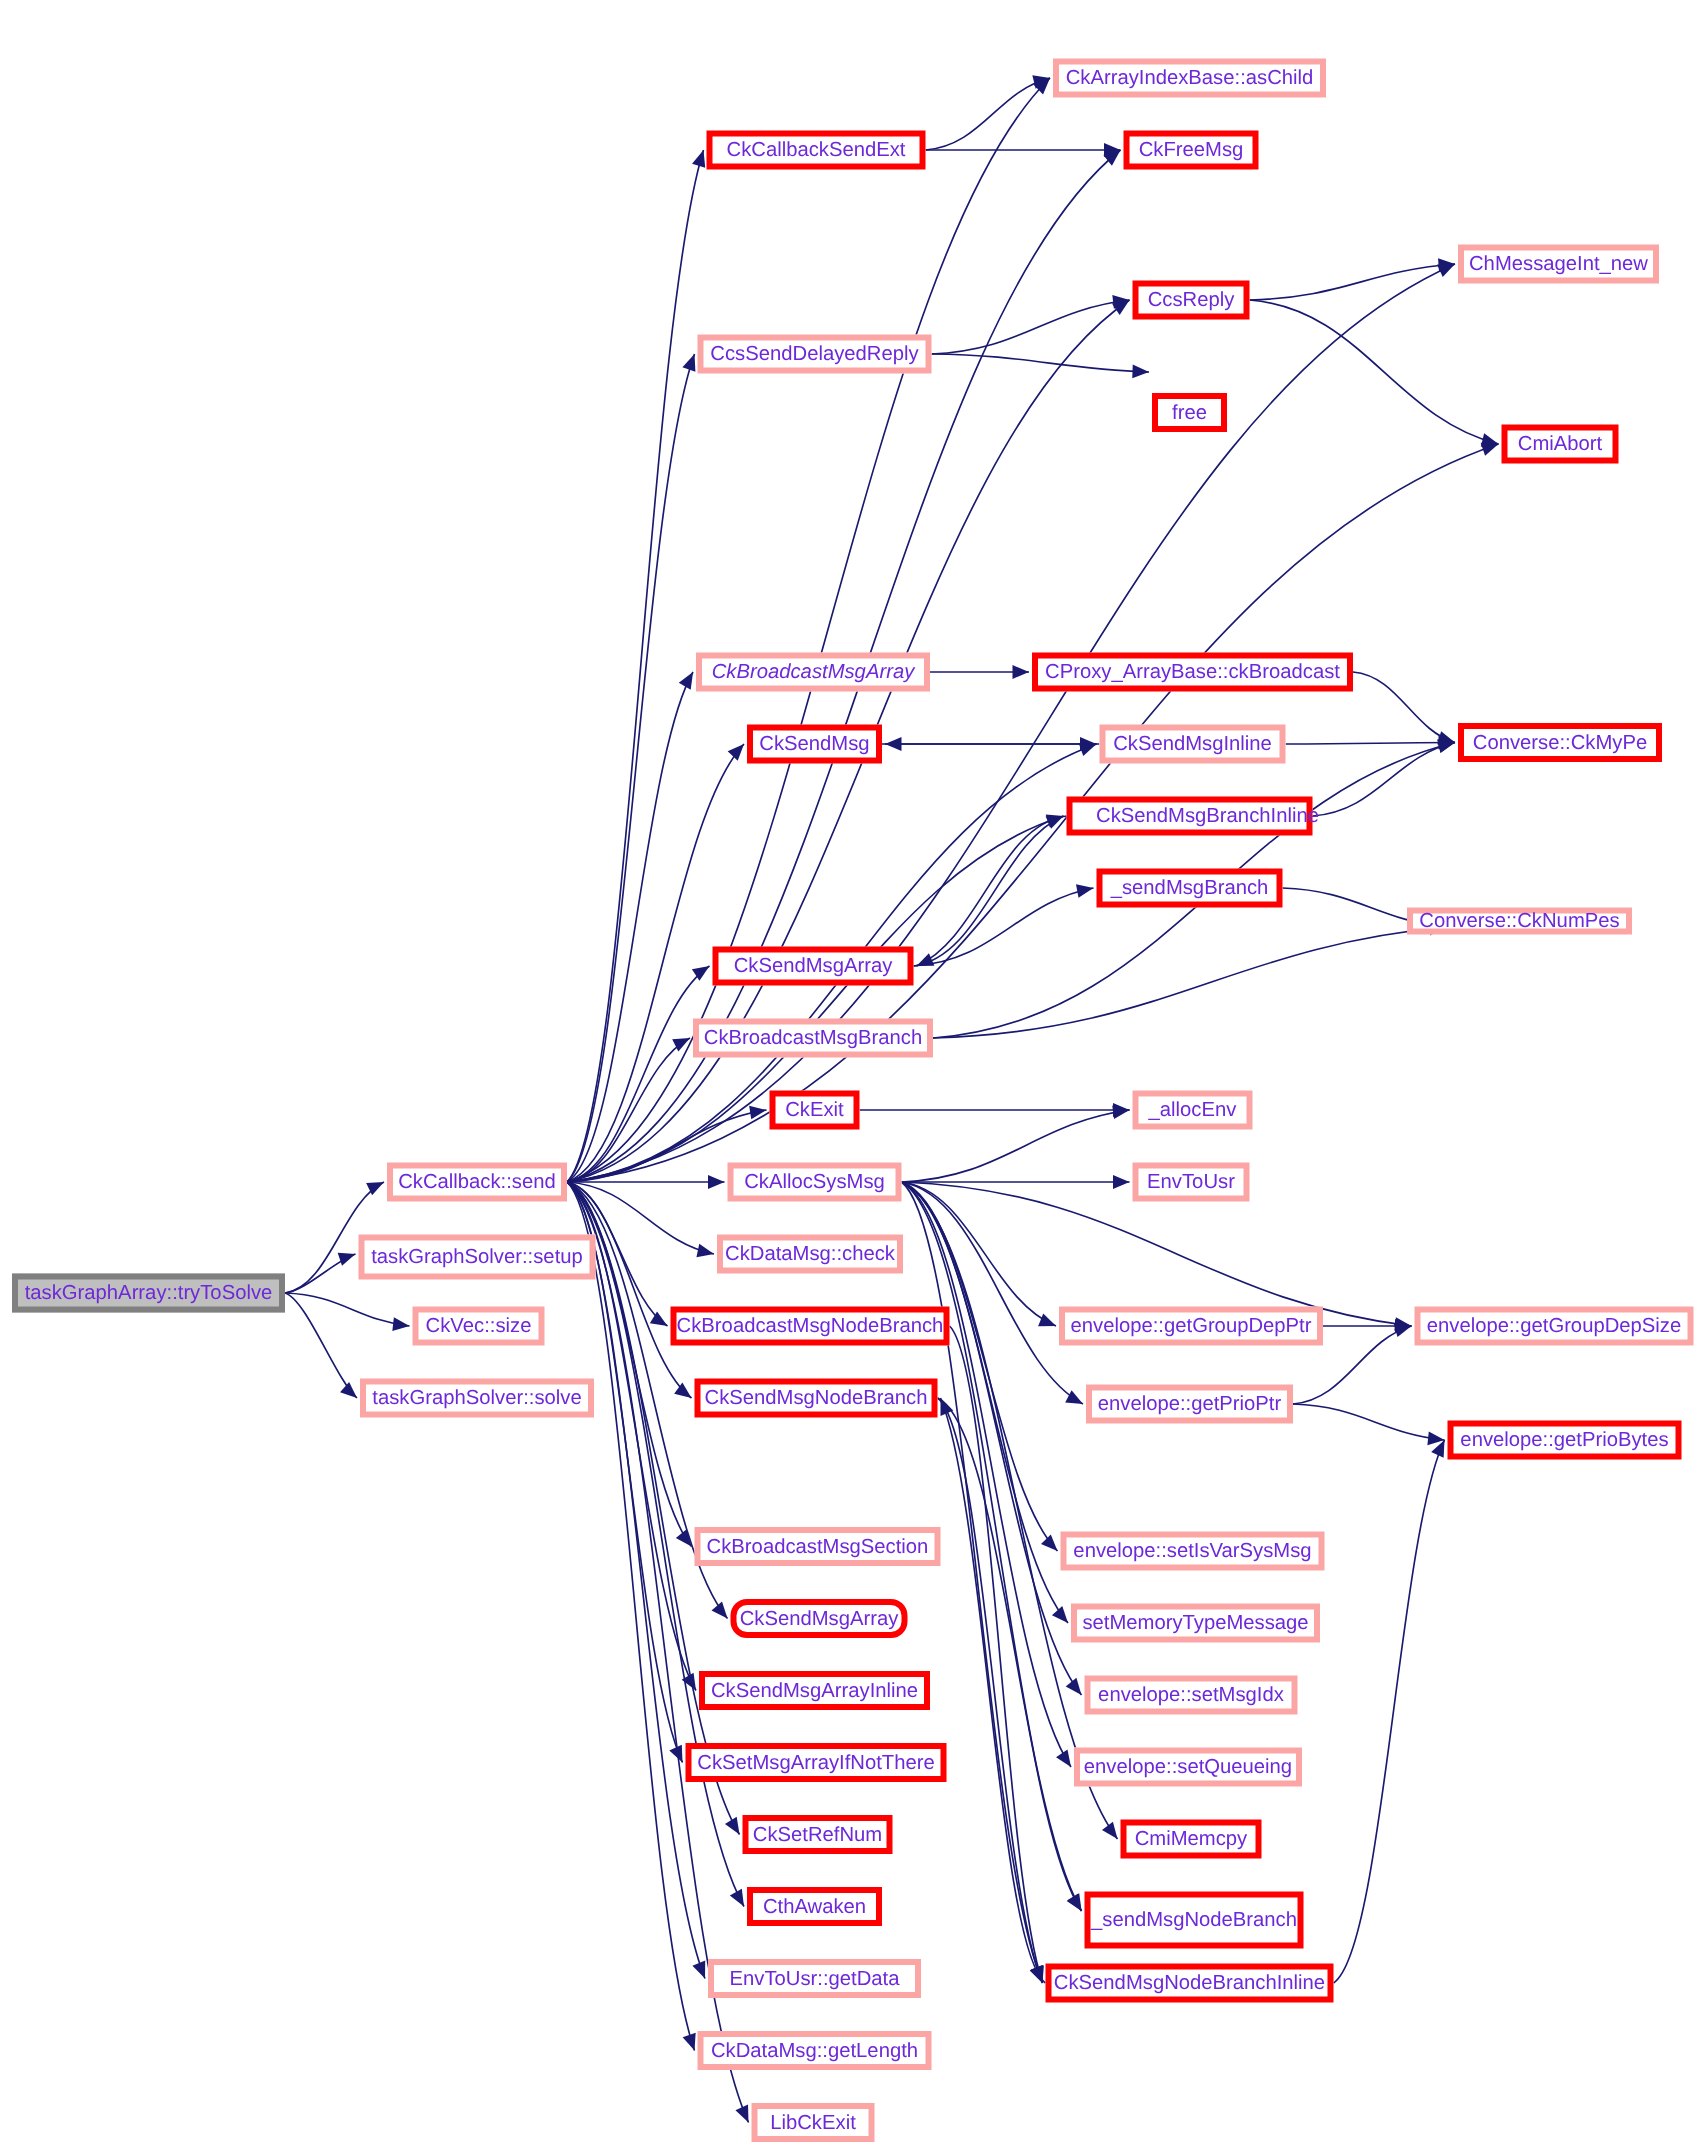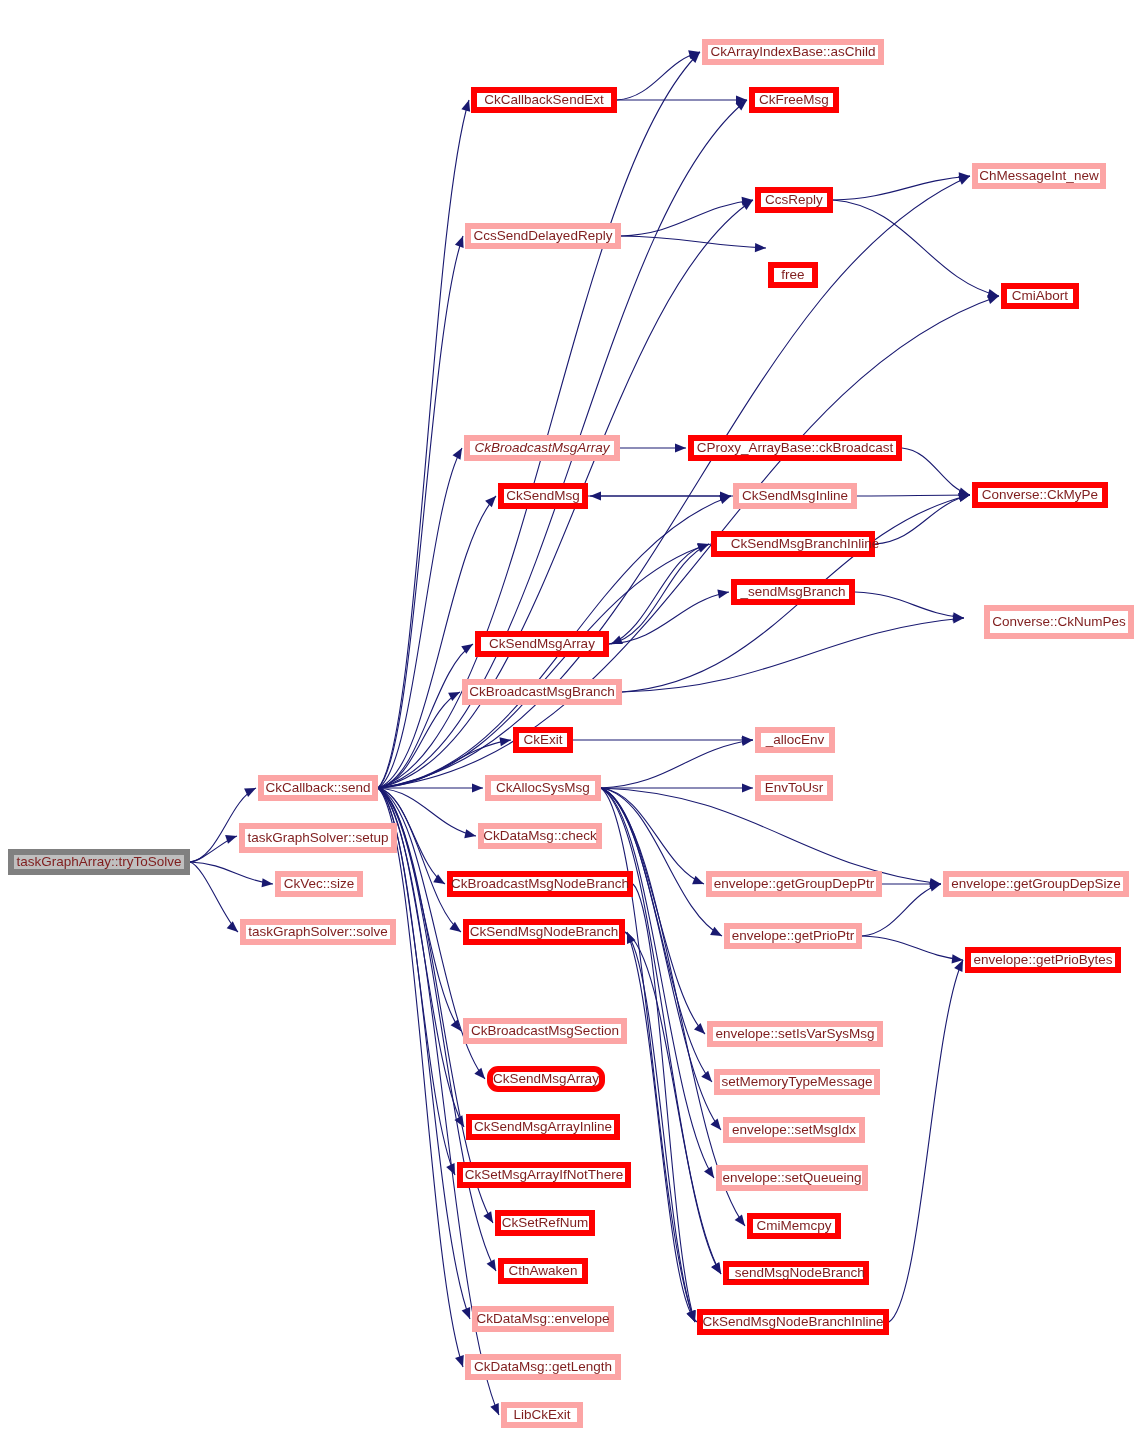--- a/index.html
+++ b/index.html
@@ -1,21 +1,21 @@
 <!DOCTYPE html>
 <html><head>
 <meta charset="utf-8">
 <style>
   html,body{margin:0;padding:0;background:#ffffff;}
   body{font-family:"Liberation Sans", sans-serif;}
   #canvas{position:relative;width:1136px;height:1431px;background:#fff;overflow:hidden;}
   svg#edges{position:absolute;left:0;top:0;width:1136px;height:1431px;}
   .node{position:absolute;box-sizing:border-box;display:flex;align-items:center;
-        justify-content:center;background:#ffffff;border:6px solid #fca5a5;
-        font-size:13.5px;color:#7f1d1d;white-space:nowrap;line-height:1;}
+        justify-content:center;background:#ffffff;border:4px solid #fca5a5;
+        font-size:13.5px;color:#6d28d9;white-space:nowrap;line-height:1;}
   .node.red{border-color:#ff0000;}
   .node.current{background:#bfbfbf;border-color:#808080;}
   .edge{fill:none;stroke:#191970;stroke-width:1.1;}
   .arrowhead{fill:#191970;stroke:none;}
 </style>
 </head>
 <body>
 
 <div id="canvas">
   <svg id="edges" viewBox="0 0 1136 1431" preserveAspectRatio="none">
@@ -214,21 +214,21 @@
       </div>
       <div class="node red" style="left: 972px; top: 482px; width: 136px; height: 26px;">
         <span>Converse::CkMyPe</span>
       </div>
       <div class="node red" style="left: 711px; top: 531px; width: 164px; height: 26px; padding-left: 24px;">
         <span>CkSendMsgBranchInline</span>
       </div>
       <div class="node red" style="left: 731px; top: 579px; width: 124px; height: 26px;">
         <span>_sendMsgBranch</span>
       </div>
-      <div class="node" style="left: 984px; top: 605px; width: 150px; height: 34px;">
+      <div class="node" style="left: 938px; top: 605px; width: 150px; height: 18px;">
         <span>Converse::CkNumPes</span>
       </div>
       <div class="node red" style="left: 475px; top: 631px; width: 134px; height: 26px;">
         <span>CkSendMsgArray</span>
       </div>
       <div class="node" style="left: 462px; top: 679px; width: 160px; height: 26px;">
         <span>CkBroadcastMsgBranch</span>
       </div>
       <div class="node red" style="left: 513px; top: 727px; width: 60px; height: 26px;">
         <span>CkExit</span>
@@ -289,25 +289,25 @@
       </div>
       <div class="node red" style="left: 495px; top: 1210px; width: 100px; height: 26px;">
         <span>CkSetRefNum</span>
       </div>
       <div class="node red" style="left: 747px; top: 1213px; width: 94px; height: 26px;">
         <span>CmiMemcpy</span>
       </div>
       <div class="node red" style="left: 498px; top: 1258px; width: 90px; height: 26px;">
         <span>CthAwaken</span>
       </div>
-      <div class="node red" style="left: 723px; top: 1261px; width: 146px; height: 24px;">
+      <div class="node red" style="left: 723px; top: 1261px; width: 146px; height: 38px;">
         <span>_sendMsgNodeBranch</span>
       </div>
       <div class="node" style="left: 472px; top: 1306px; width: 142px; height: 26px;">
-        <span>CkDataMsg::envelope</span>
+        <span>EnvToUsr::getData</span>
       </div>
       <div class="node red" style="left: 697px; top: 1309px; width: 192px; height: 26px;">
         <span>CkSendMsgNodeBranchInline</span>
       </div>
       <div class="node" style="left: 465px; top: 1354px; width: 156px; height: 26px;">
         <span>CkDataMsg::getLength</span>
       </div>
       <div class="node" style="left: 501px; top: 1402px; width: 82px; height: 26px;">
         <span>LibCkExit</span>
       </div>

